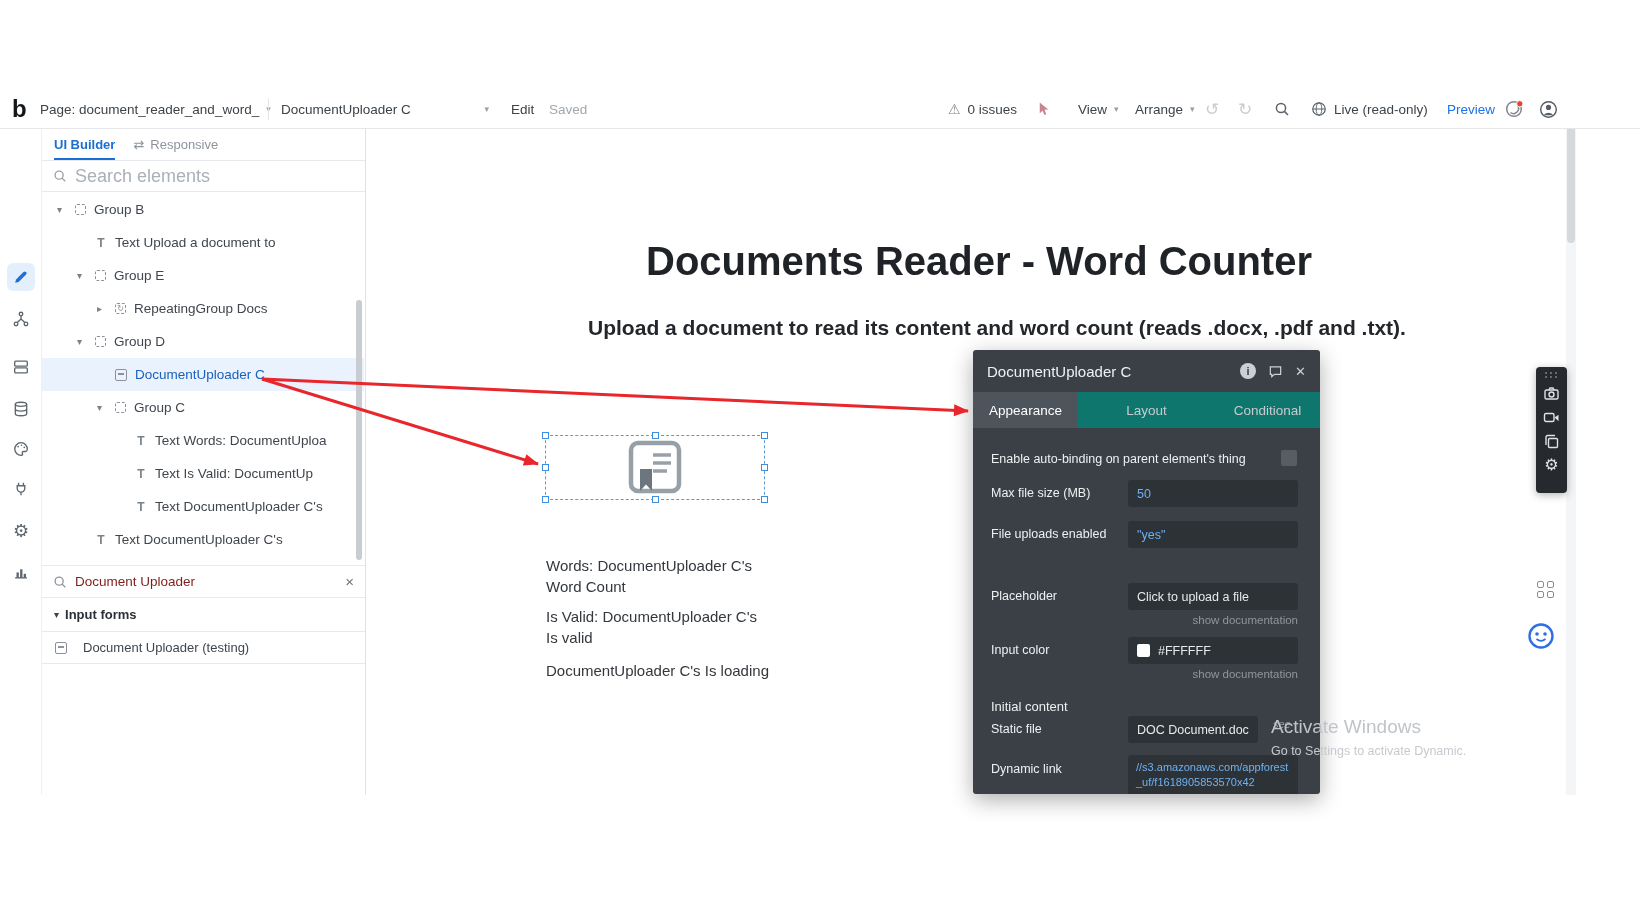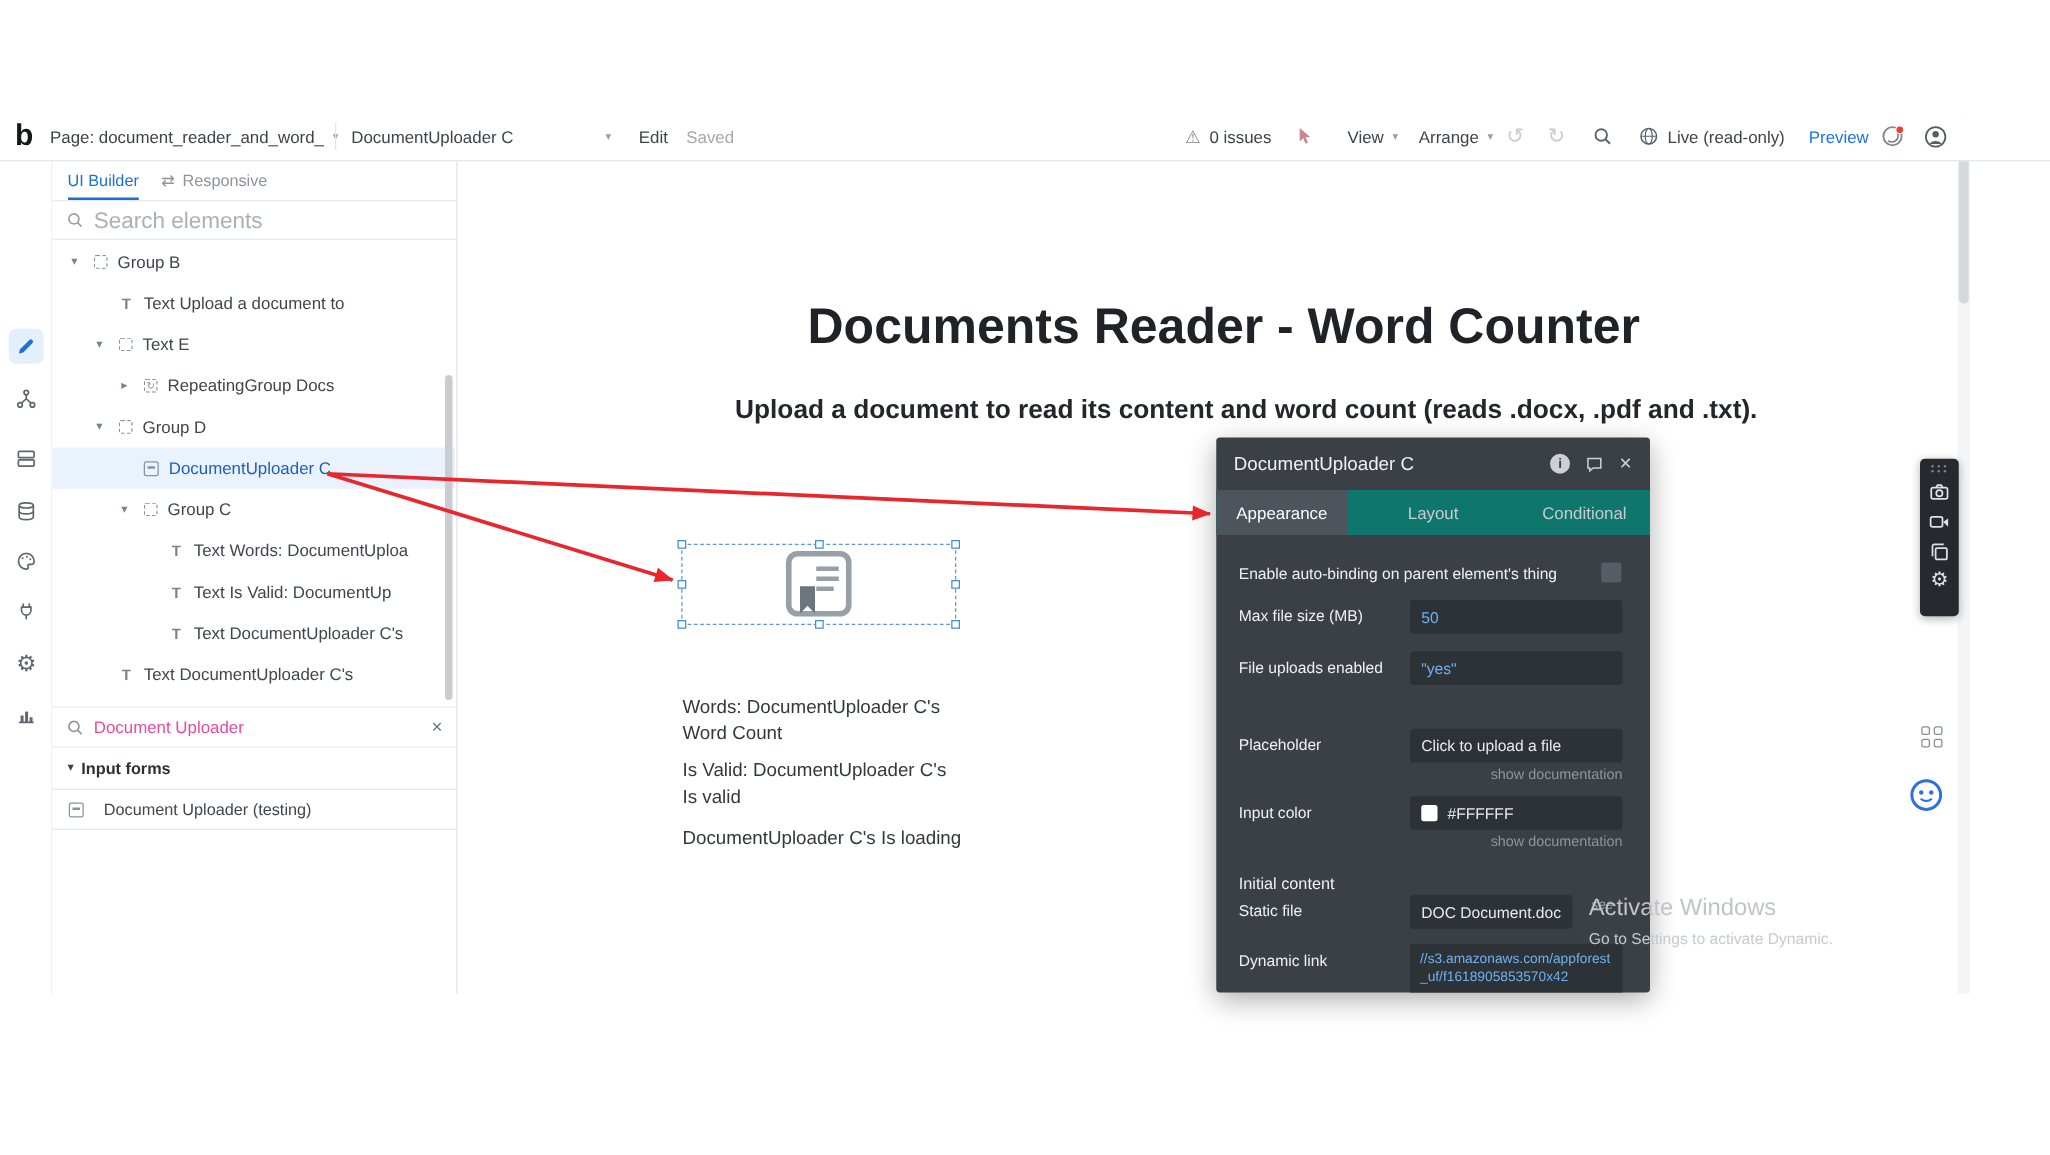--- a/index.html
+++ b/index.html
@@ -22,21 +22,21 @@
   .rail { position:absolute; left:0; top:129px; width:42px; height:666px; background:#fff; border-right:1px solid #eef0f2; z-index:4; }
   .ric { position:absolute; left:7px; width:28px; height:28px; display:flex; align-items:center; justify-content:center; border-radius:6px; }
   .ric.active { background:#e4effc; }
   .ric svg { stroke:#5d6770; fill:none; stroke-width:1.5; }
   .gear-glyph { font-size:18px; color:#5d6770; line-height:1; }
 
   
   .panel { position:absolute; left:42px; top:129px; width:324px; height:666px; background:#fff; border-right:1px solid #dfe2e6; z-index:4; }
   .ptabs { height:32px; border-bottom:1px solid #e7e9ec; display:flex; align-items:stretch; padding:0 12px; gap:18px; }
   .ptab { display:flex; align-items:center; gap:6px; font-size:13px; color:#8d949b; }
-  .ptab.active { color:#1a6fd4; font-weight:normal; box-shadow:inset 0 -2px 0 #1a6fd4; }
+  .ptab.active { color:#1a6fd4; font-weight:bold; box-shadow:inset 0 -2px 0 #1a6fd4; }
   .swap-glyph { font-size:13px; color:#8d949b; }
   .searchrow { height:31px; border-bottom:1px solid #e7e9ec; display:flex; align-items:center; padding:0 11px; gap:8px; }
   .searchrow input { border:none; outline:none; font-size:18px; color:#3c4349; width:240px; font-family:inherit; background:transparent; }
   .searchrow input::placeholder { color:#aab0b7; }
 
   .tree { position:absolute; left:0; top:64px; width:322px; }
   .trow { height:33px; display:flex; align-items:center; font-size:13.5px; color:#3f464d; }
   .trow.sel { background:#e9f2fd; color:#1a60bd; }
   .caret { width:18px; font-size:10px; color:#7b828a; text-align:left; flex:none; }
   .sp { width:18px; flex:none; }
@@ -265,21 +265,21 @@
       <div class="trow" style="padding-left:35px">
         <span class="sp"></span>
         <span class="ticon ic-text">T</span>
         <span>Text Upload a document to</span>
       </div>
       <div class="trow" style="padding-left:35px">
         <span class="caret">▾</span>
         <span class="ticon">
             <span class="ic-group"></span>
           </span>
-        <span>Text E</span>
+        <span>Group E</span>
       </div>
       <div class="trow" style="padding-left:55px">
         <span class="caret">▸</span>
         <span class="ticon">
             <span class="ic-rg">↻</span>
           </span>
         <span>RepeatingGroup Docs</span>
       </div>
       <div class="trow" style="padding-left:35px">
         <span class="caret">▾</span>
@@ -323,21 +323,21 @@
         <span>Text DocumentUploader C's</span>
       </div>
     </div>
     <div class="tscroll"></div>
 
     <div class="filterrow">
       <svg width="14" height="14" viewBox="0 0 16 16">
           <circle cx="7" cy="7" r="4.6" fill="none" stroke="#8d939a" stroke-width="1.5"></circle>
           <line x1="10.4" y1="10.4" x2="14" y2="14" stroke="#8d939a" stroke-width="1.5"></line>
         </svg>
-      <input type="text" style="border: none; outline: none; font-size: 13.5px; color: #ec4899; width: 230px; font-family: inherit; background: transparent;" value="Document Uploader">
+      <input type="text" style="border: none; outline: none; font-size: 13.5px; color: #7f1d1d; width: 230px; font-family: inherit; background: transparent;" value="Document Uploader">
       <span class="x">×</span>
     </div>
     <div class="sectionrow">
       <span style="font-size:10px;color:#3c4349">▾</span>
       <span>Input forms</span>
     </div>
     <div class="resultrow">
       <span class="ticon">
           <span class="ic-el"></span>
         </span>

